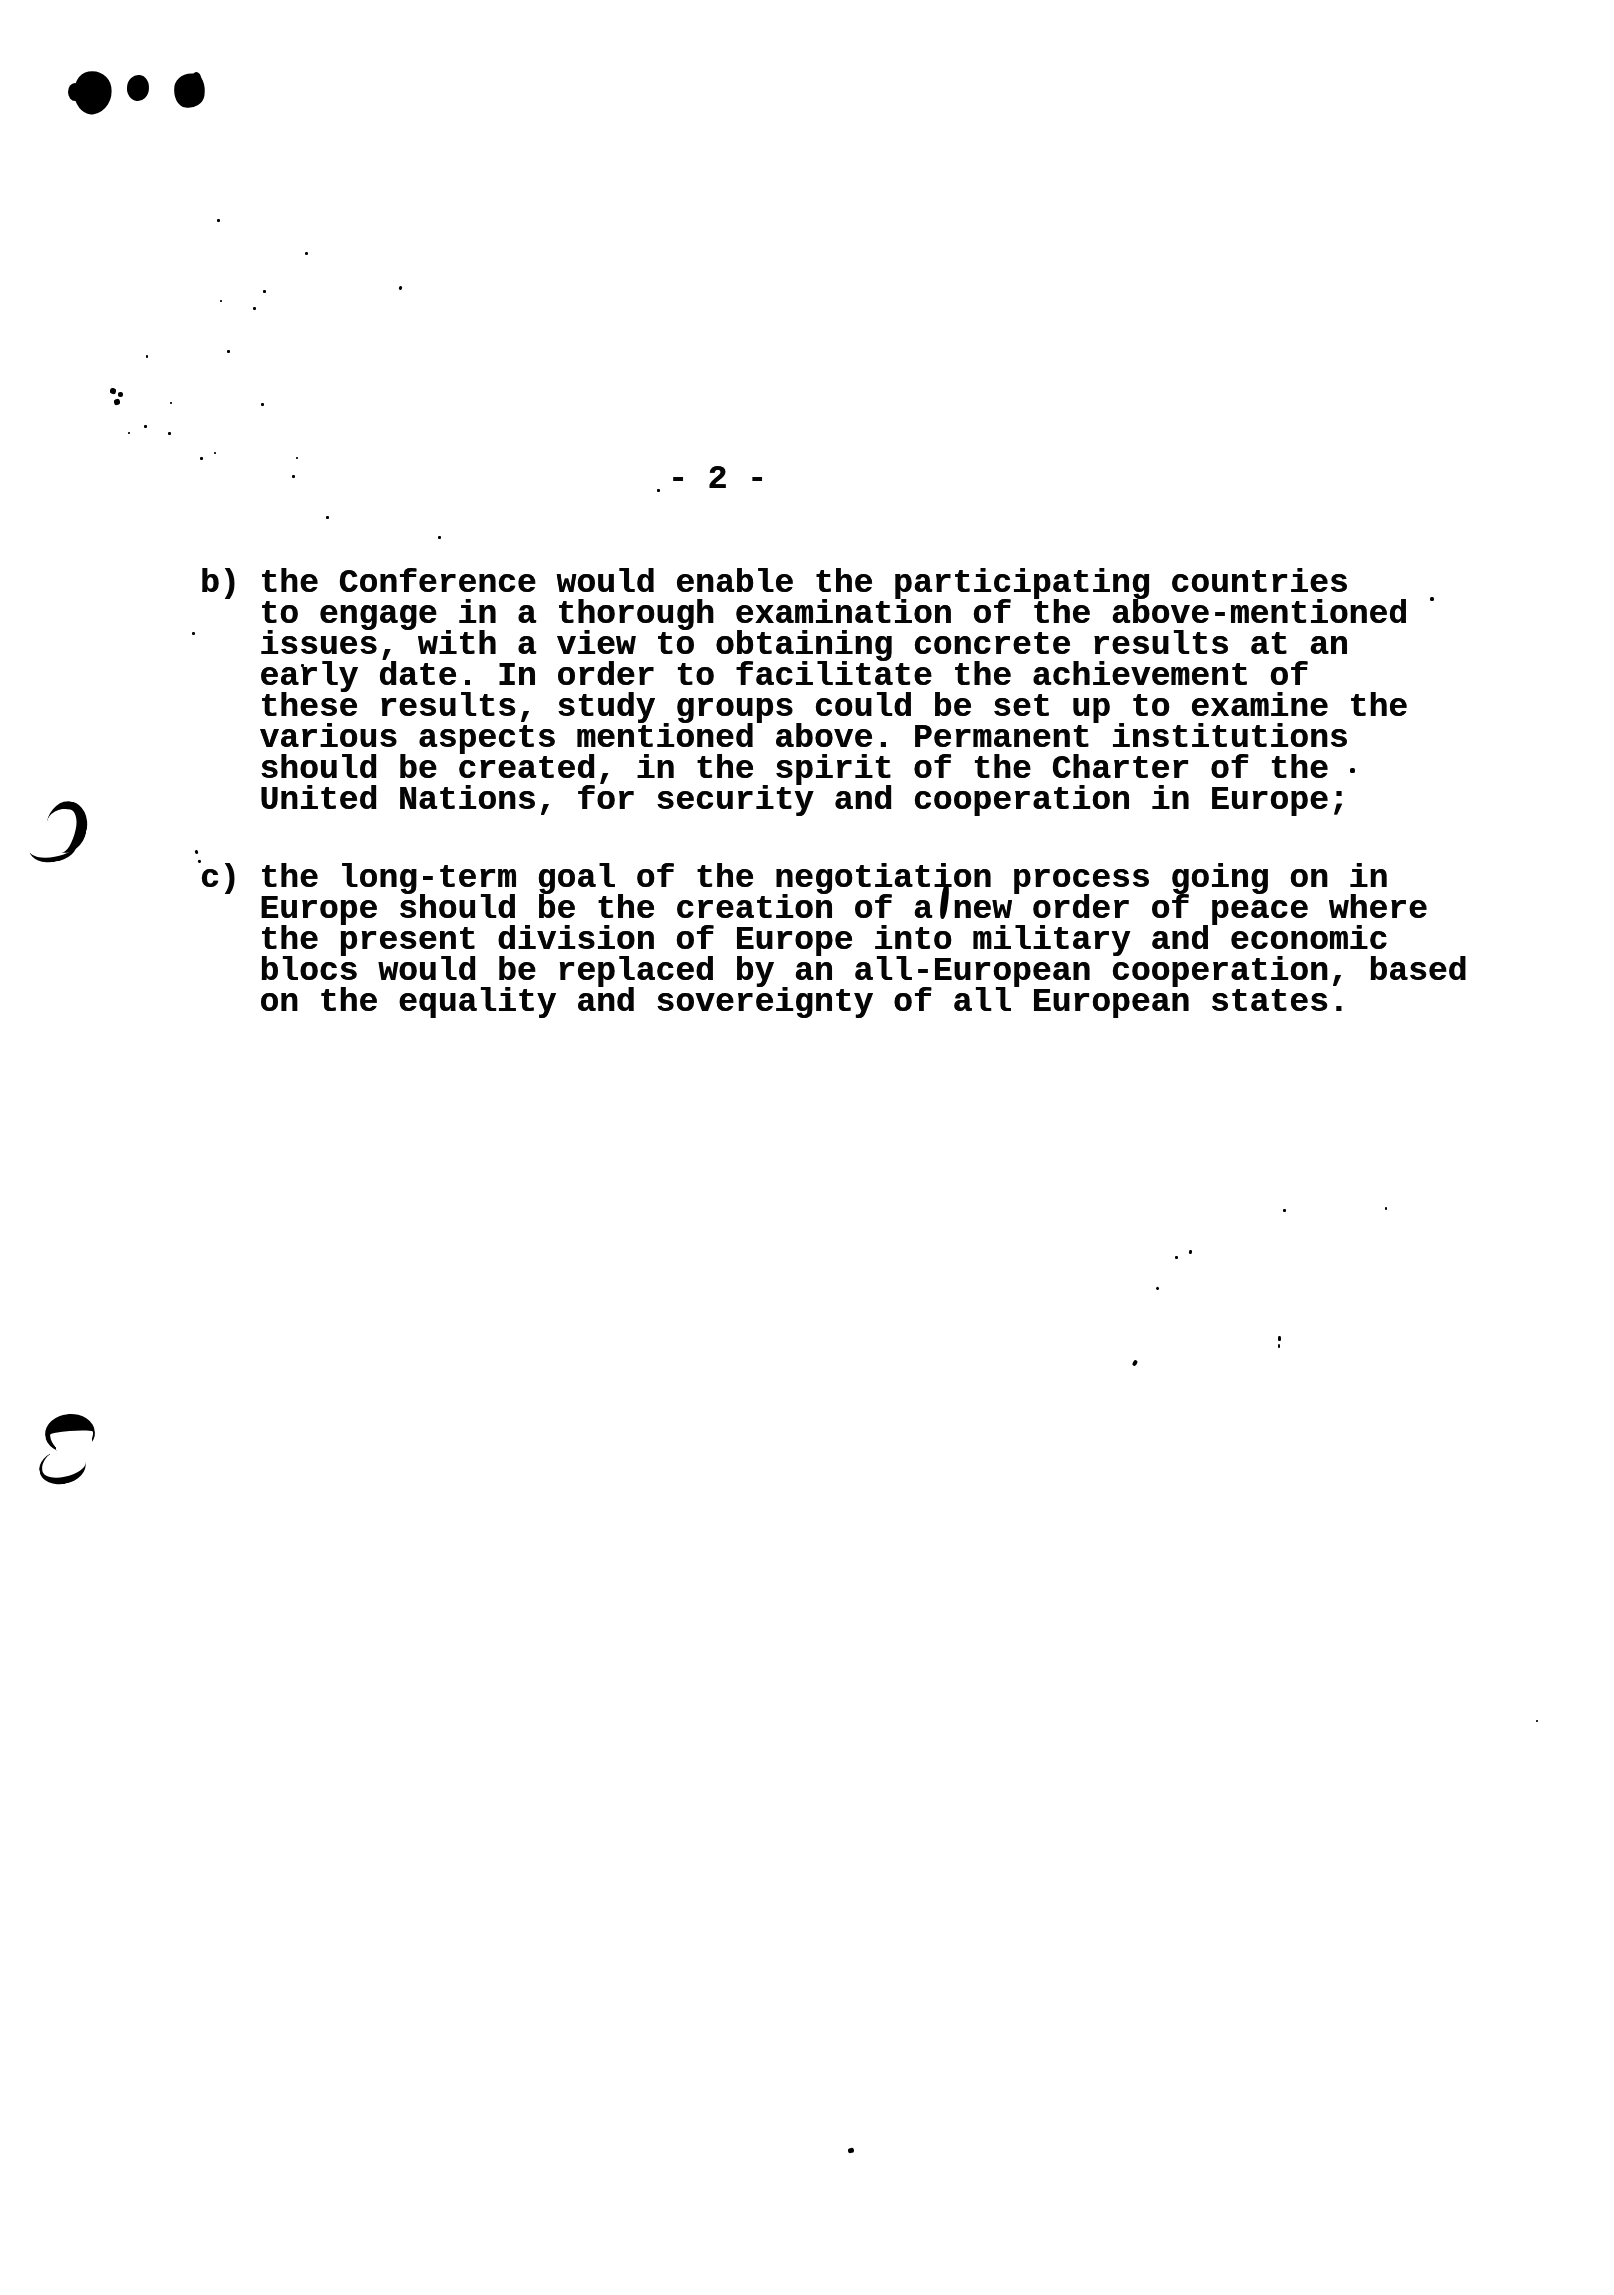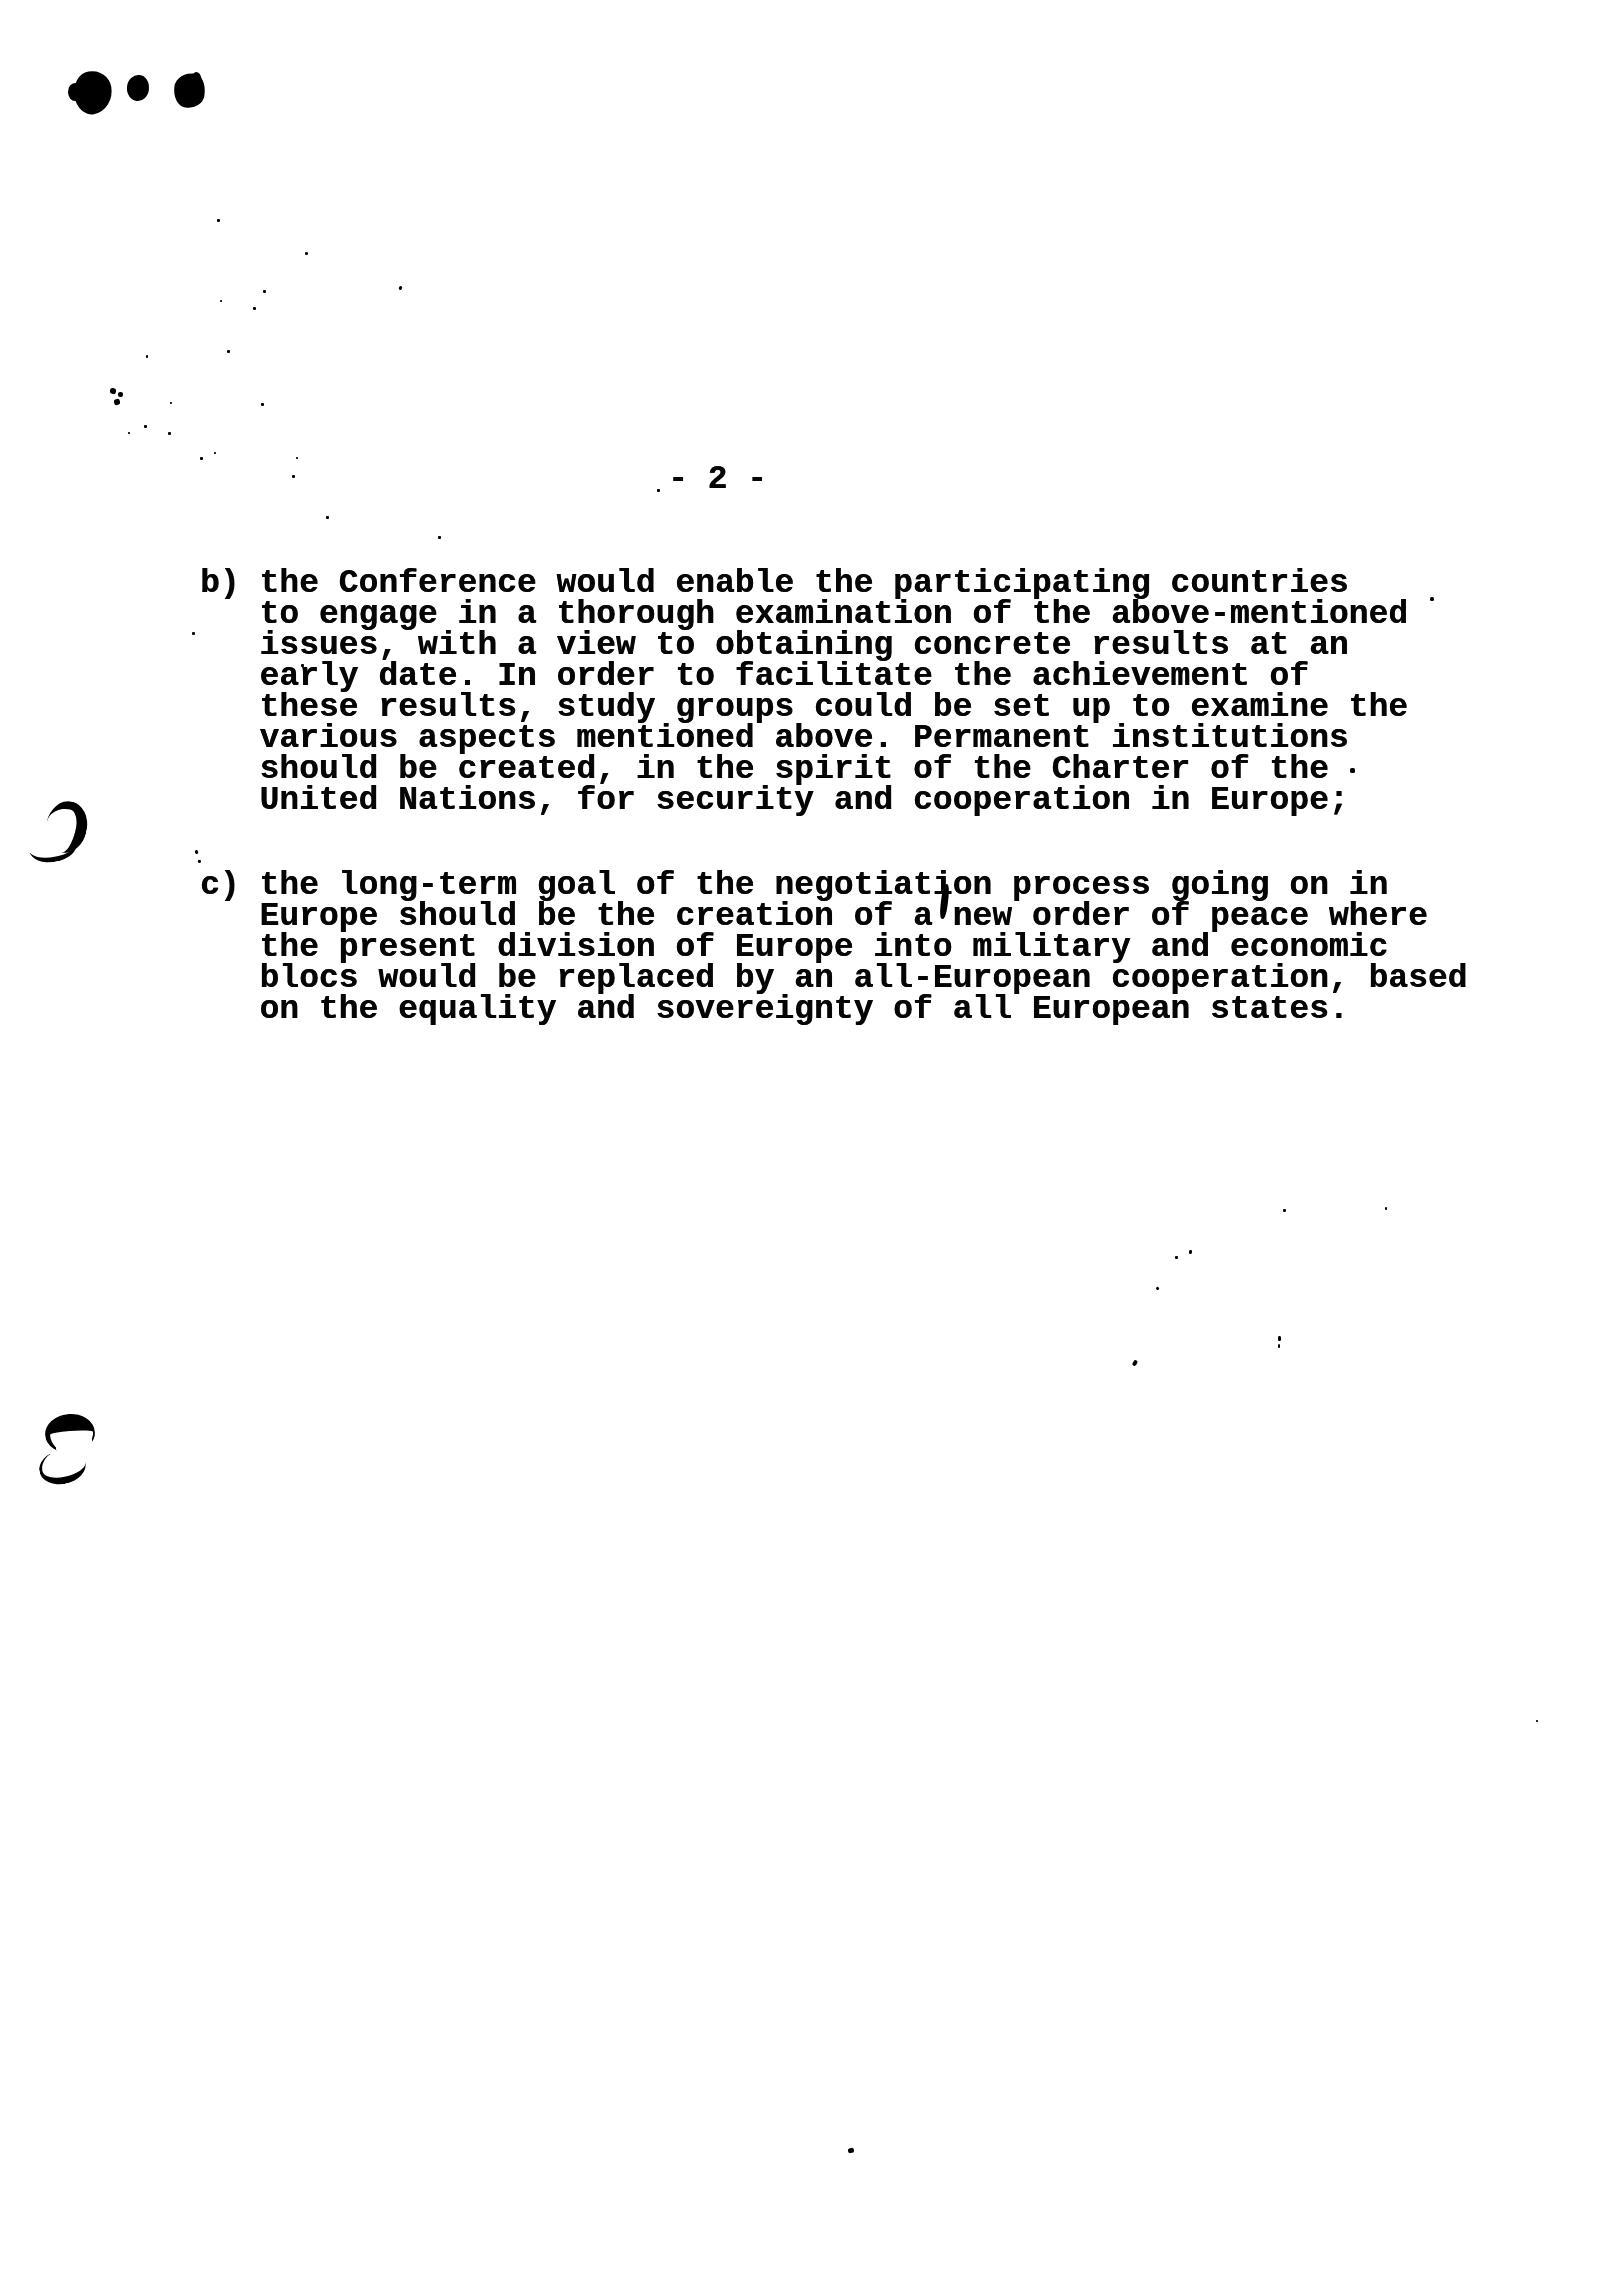--- a/index.html
+++ b/index.html
@@ -22,21 +22,21 @@
     font-family: "Liberation Mono", "DejaVu Sans Mono", monospace;
     font-size: 33px;
     line-height: 31px;
     font-weight: 700;
     letter-spacing: 0;
     white-space: pre;
     color: #050505;
     text-shadow: 0.4px 0.3px 0 #1a1a1a;
   }
   #para-b { left: 200px; top: 568px; }
-  #para-c { left: 200px; top: 863px; margin-top: 7px; }
+  #para-c { left: 200px; top: 863px; }
   #page-number { left: 668px; top: 464px; }
   .blob, .speck {
     position: absolute;
     background: #000;
   }
   .arc {
     position: absolute;
     border-style: solid;
     border-color: transparent;
     border-radius: 50%;

